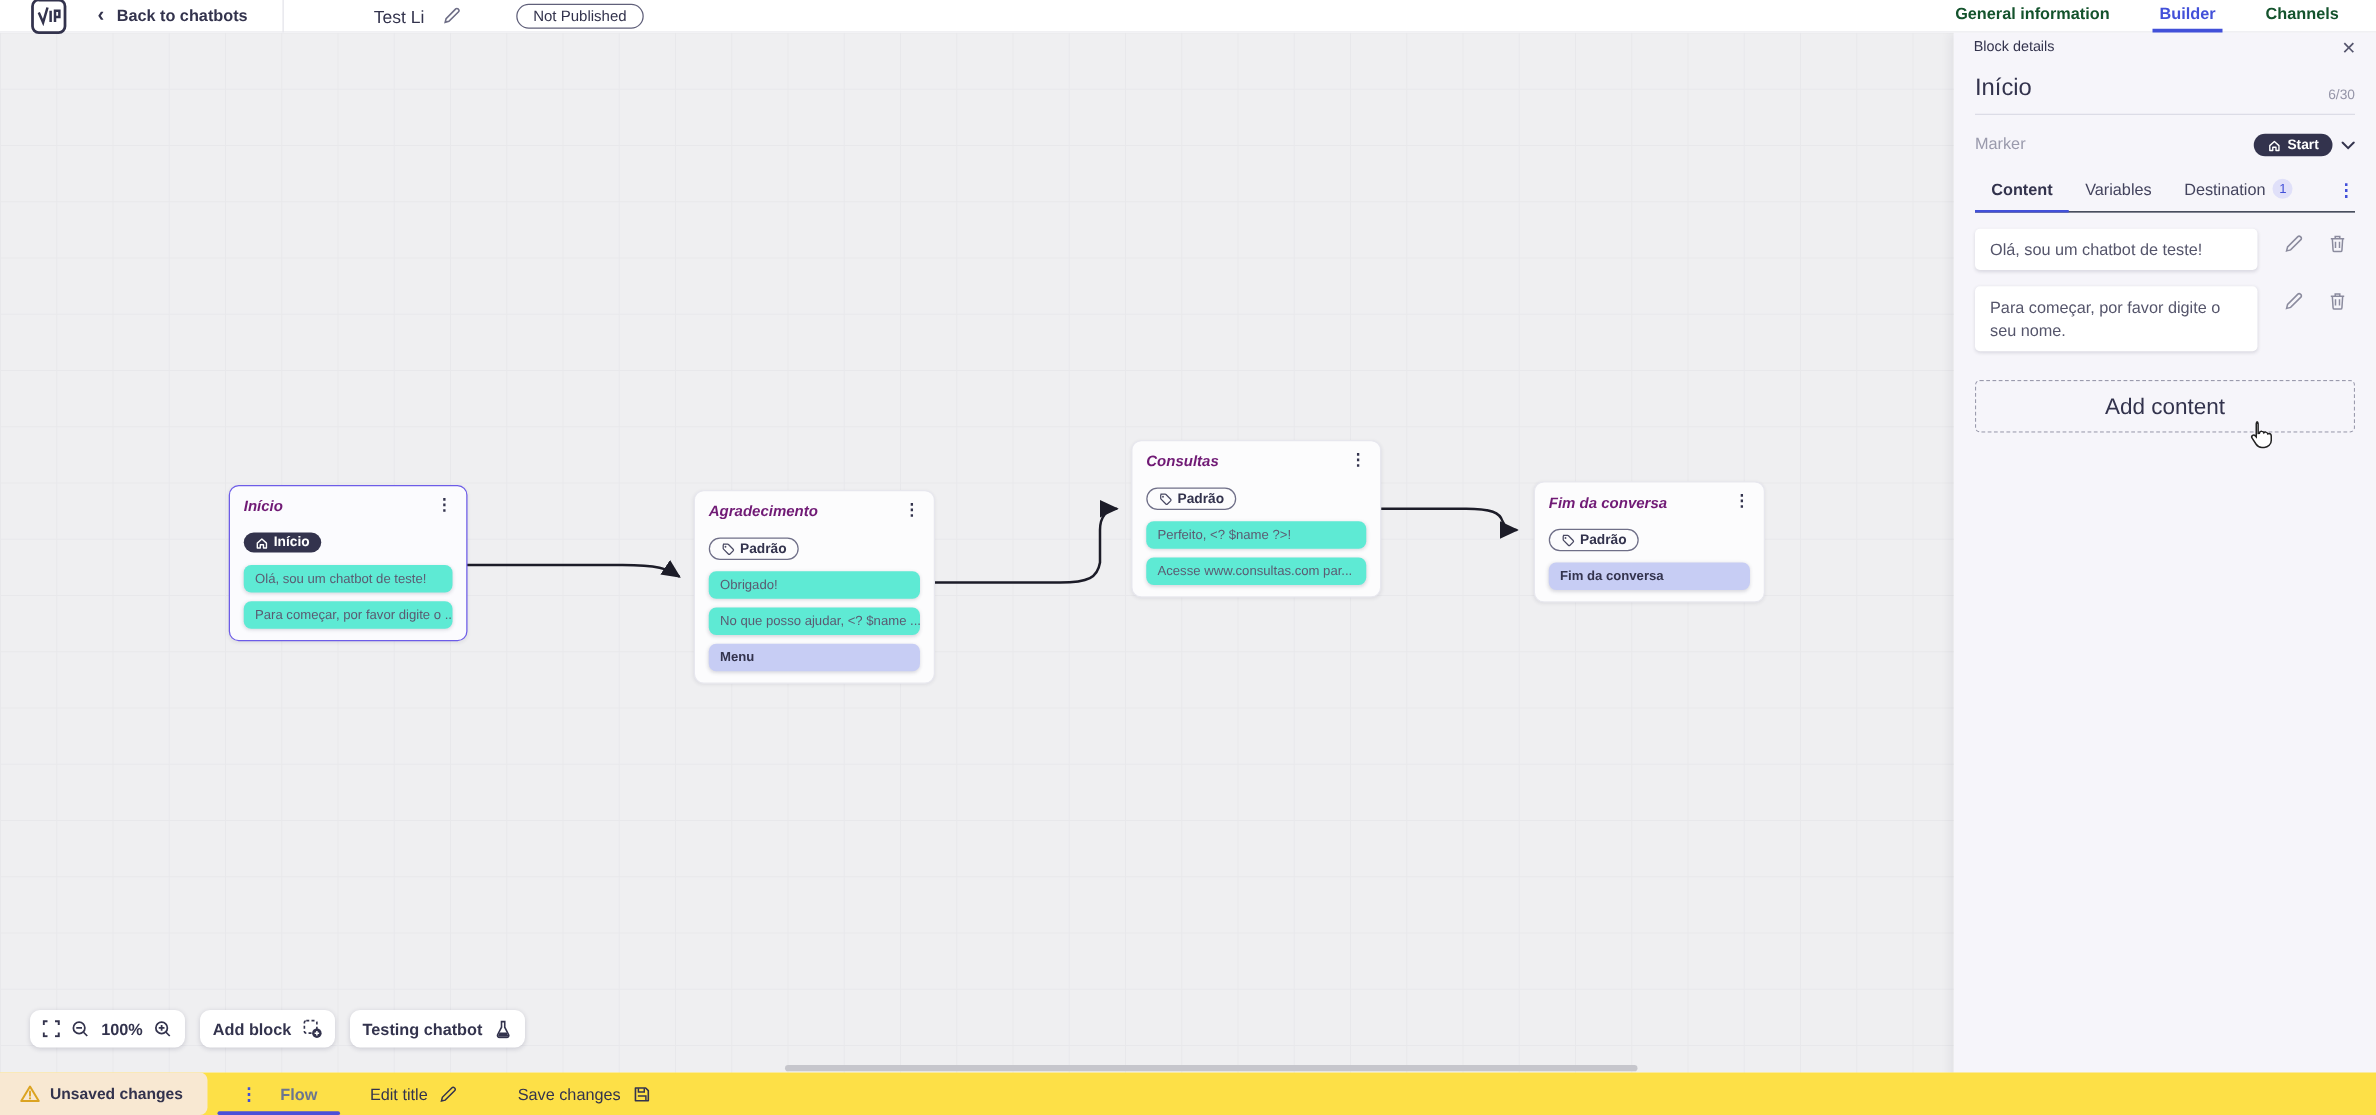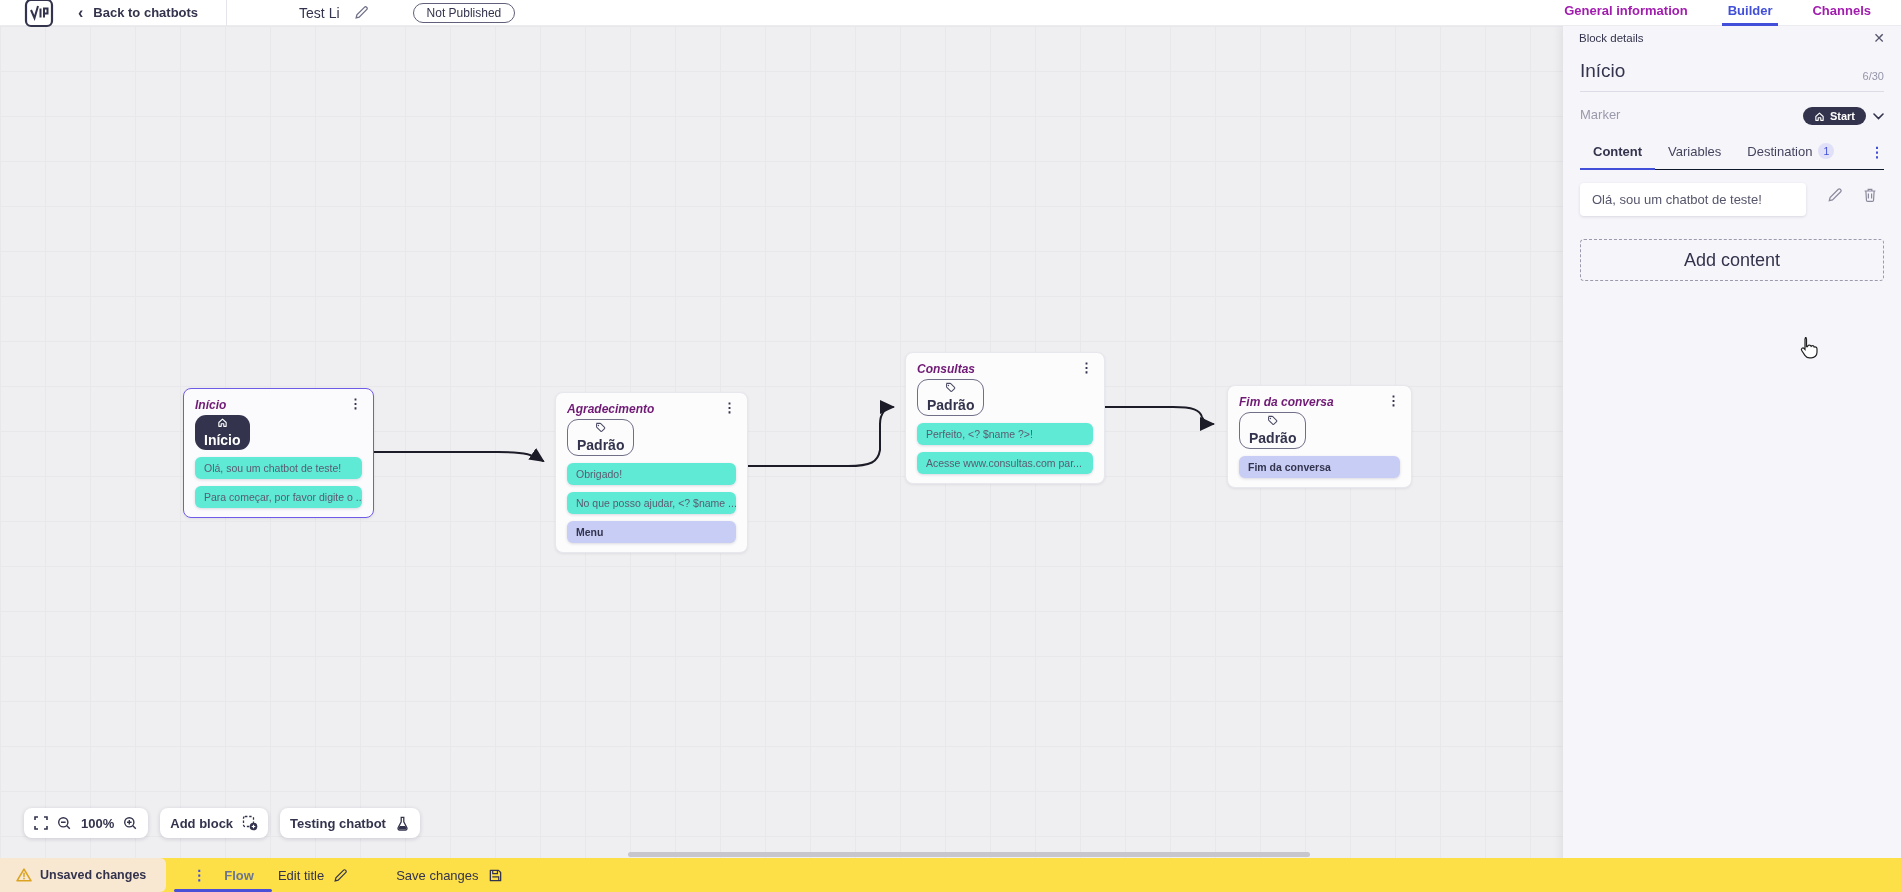--- a/index.html
+++ b/index.html
@@ -9,35 +9,35 @@
   .header { position:absolute; left:0; top:0; width:1901px; height:26px; background:#fff; border-bottom:1px solid #ebebf0; display:flex; align-items:center; z-index:30; }
   .logo { width:30px; height:30px; margin-left:24px; margin-top:2px; flex:0 0 auto; }
   .back-wrap { display:flex; align-items:center; margin-left:24px; cursor:pointer; }
   .back-chevron { font-size:16px; color:#33334d; margin-right:10px; font-weight:bold; }
   .back-label { font-size:13px; font-weight:700; color:#33334d; }
   .hdr-divider { width:1px; height:26px; background:#e4e4ea; margin-left:28px; }
   .doc-title { font-size:14px; color:#33334d; margin-left:72px; font-weight:400; }
   .pencil-btn { margin-left:14px; display:flex; align-items:center; }
   .status-pill { margin-left:44px; border:1px solid #60607a; border-radius:13px; padding:2px 13px; font-size:12px; color:#33334d; white-space:nowrap; }
   .hdr-tabs { position:absolute; right:0; top:0; height:26px; display:flex; align-items:flex-end; gap:34px; padding-right:30px; }
-  .hdr-tab { font-size:13px; font-weight:700; color:#a21caf; padding-bottom:5px; border-bottom:3px solid transparent; cursor:pointer; }
+  .hdr-tab { font-size:13px; font-weight:700; color:#14532d; padding-bottom:5px; border-bottom:3px solid transparent; cursor:pointer; }
   .hdr-tab.active { color:#4250d9; border-bottom-color:#4250d9; padding-left:6px; padding-right:6px; }
 
   
   .canvas { position:absolute; left:0; top:26px; width:1563px; height:832px; background-color:#efeff1;
     background-image:linear-gradient(#e8e8eb 1px, transparent 1px),linear-gradient(90deg,#e8e8eb 1px, transparent 1px);
     background-size:45px 45px; overflow:hidden; }
   svg.wires { position:absolute; left:0; top:0; width:1563px; height:832px; pointer-events:none; }
 
   .block { position:absolute; background:#fcfcfd; border:1px solid #e7e7ee; border-radius:8px; padding:9px 11px; box-shadow:0 1px 3px rgba(40,40,70,.08); }
   .block.sel { border:1.5px solid #6d5ce8; background:#fbfbfe; }
   .bhead { display:flex; justify-content:space-between; align-items:flex-start; }
   .btitle { font-size:12px; font-weight:700; color:#701a75;font-style:italic; }
   .bdots { font-size:13px; color:#33334d; line-height:12px; cursor:pointer; letter-spacing:0; font-weight:700; }
-  .badge { display:inline-flex; align-items:center; gap:4px; margin-top:3px; font-size:14px; font-weight:700; border-radius:11px; padding:2px 9px;flex-direction:column; }
+  .badge { display:inline-flex; align-items:center; gap:4px; margin-top:14px; font-size:11px; font-weight:700; border-radius:11px; padding:2px 9px; }
   .badge.dark { background:#33334d; color:#fff; }
   .badge.outline { border:1px solid #6f6f88; color:#33334d; background:transparent; }
   .bitem { margin-top:7px; background:#5eead4; border-radius:6px; box-shadow:0 1px 3px rgba(40,40,70,.16); padding:5px 9px; font-size:10.5px; color:#5b5b72; white-space:nowrap; overflow:hidden; }
   .bitem.hl { background:#c7cdf4; color:#33334d; font-weight:700; }
 
   
   .ctl-bar { position:absolute; left:24px; top:782px; display:flex; gap:12px; align-items:center; }
   .ctl-card { background:#fff; border-radius:8px; box-shadow:0 1px 4px rgba(40,40,70,.18); height:30px; display:flex; align-items:center; padding:0 10px; gap:9px; font-size:13px; font-weight:700; color:#33334d; cursor:pointer; }
   .zoom-val { font-size:13px; font-weight:700; }
 
@@ -46,21 +46,21 @@
 
   
   .footer { position:absolute; left:0; top:858px; width:1901px; height:34px; background:#fde047; display:flex; align-items:center; z-index:25; }
   .footer-strip { position:absolute; left:0; top:888px; width:1901px; height:4px; background:#d9d9de; z-index:24; }
   .unsaved-chip { height:34px; background:#f8e8d2; border-radius:0 6px 6px 0; display:flex; align-items:center; gap:8px; padding:0 20px 0 16px; font-size:12.5px; font-weight:700; color:#33334d; flex:0 0 auto; }
   .flow-tabwrap { position:relative; display:flex; align-items:center; height:34px; margin-left:8px; padding:0 18px; }
   .flow-tabwrap::after { content:""; position:absolute; left:0; bottom:0; width:100%; height:3px; background:#4b50d8; border-radius:2px; }
   .f-dots { color:#4250d9; font-size:14px; font-weight:700; margin-right:18px; cursor:pointer; }
   .flow-label { font-size:13px; font-weight:700; color:#6b7590; cursor:pointer; }
   .f-item { display:flex; align-items:center; gap:9px; font-size:13px; color:#33334d; cursor:pointer; }
-  .f-edit { margin-left:6px; }
+  .f-edit { margin-left:24px; }
   .f-save { margin-left:48px; }
 
   
   .panel { position:absolute; left:1563px; top:26px; width:338px; height:854px; background:#f6f5fa; box-shadow:-3px 0 8px rgba(40,40,70,.07); z-index:20; }
   .panel-bar { height:24px; display:flex; align-items:center; justify-content:space-between; padding:0 16px; }
   .panel-bar-title { font-size:11.5px; color:#33334d; }
   .close-x { font-size:14px; color:#55556d; cursor:pointer; }
   .panel-body { padding:10px 17px 0 17px; }
   .name-row { display:flex; justify-content:space-between; align-items:flex-end; border-bottom:1px solid #dcdce6; padding-bottom:9px; }
   .block-name { font-size:19px; font-weight:500; color:#33334d; }
@@ -268,20 +268,35 @@
               <path d="M2 12l.7-2.8L9.9 2a1.2 1.2 0 0 1 1.7 0l.4.4a1.2 1.2 0 0 1 0 1.7L4.8 11.3z" fill="none" stroke="#8b8b9e" stroke-width="1.1"></path>
             </svg>
         </span>
         <span class="icon-btn">
           <svg width="16" height="16" viewBox="0 0 14 14">
               <path d="M2.3 3.5h9.4M5.4 3.2V2h3.2v1.2M3.4 3.7l.5 7.8c0 .6.5 1 1 1h4.2c.5 0 1-.4 1-1l.5-7.8M5.6 5.6v4.4M8.4 5.6v4.4" stroke="#8b8b9e" stroke-width="1.05" fill="none"></path>
             </svg>
         </span>
       </div>
     </div>
+    <div class="content-row">
+      <div class="content-card">Para começar, por favor digite o seu nome.</div>
+      <div class="row-actions">
+        <span class="icon-btn">
+          <svg width="16" height="16" viewBox="0 0 14 14">
+              <path d="M2 12l.7-2.8L9.9 2a1.2 1.2 0 0 1 1.7 0l.4.4a1.2 1.2 0 0 1 0 1.7L4.8 11.3z" fill="none" stroke="#8b8b9e" stroke-width="1.1"></path>
+            </svg>
+        </span>
+        <span class="icon-btn">
+          <svg width="16" height="16" viewBox="0 0 14 14">
+              <path d="M2.3 3.5h9.4M5.4 3.2V2h3.2v1.2M3.4 3.7l.5 7.8c0 .6.5 1 1 1h4.2c.5 0 1-.4 1-1l.5-7.8M5.6 5.6v4.4M8.4 5.6v4.4" stroke="#8b8b9e" stroke-width="1.05" fill="none"></path>
+            </svg>
+        </span>
+      </div>
+    </div>
 
     <div class="add-content">Add content</div>
   </div>
 </div>
 
 <svg class="cursor" width="20" height="24" viewBox="0 0 20 24">
   <path d="M7 1.6c.9 0 1.5.7 1.5 1.5v7.6l1-.1c.2-1 1.1-1.7 2.1-1.5.7.1 1.2.6 1.5 1.2.3-.4.9-.7 1.5-.6.8.1 1.4.7 1.6 1.4.3-.2.7-.3 1.1-.3 1 .1 1.7 1 1.7 2v3.5c0 3.1-2.5 5.6-5.6 5.6h-1.9c-1.9 0-3.6-1-4.6-2.5l-3.2-4.9c-.5-.7-.3-1.7.4-2.2.6-.4 1.5-.3 2 .2l.9 1V3.1c0-.8.7-1.5 1.5-1.5z" fill="#fff" stroke="#222" stroke-width="1.2"></path>
 </svg>
 
 <div class="footer-strip"></div>

